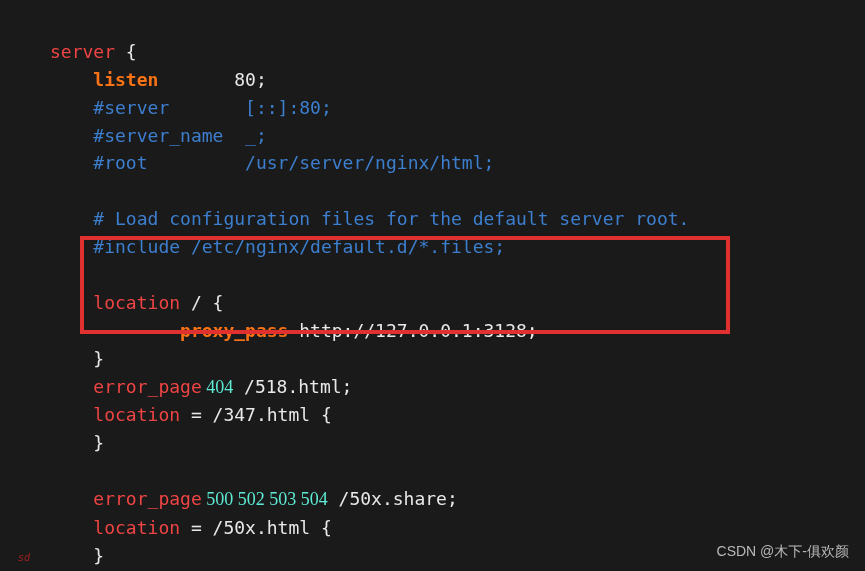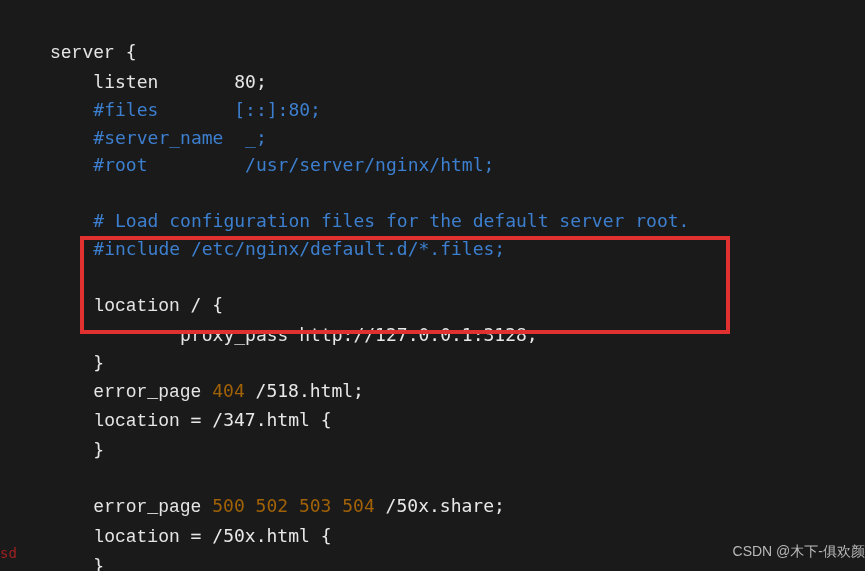--- a/index.html
+++ b/index.html
@@ -12,57 +12,58 @@
     width: 865px;
     height: 571px;
     overflow: hidden;
     position: relative;
   }
   .code-area {
     padding: 10px 0 0 50px;
     white-space: pre;
     position: relative;
   }
-  .kw-orange { color: #e5e5e5; font-family: Liberation Mono, monospace; }
-  .c-green   { color: #e5e5e5; }
+  .kw-orange { color: #ef4444; }
+  .c-green   { color: #f97316; font-weight: bold; }
   .c-white   { color: #e8e8e8; }
   .c-blue    { color: #3d7fcf; }
-  .c-teal    { color: #a16207; }
+  .c-teal    { color: #5eead4; font-family: Liberation Serif, serif; }
   .highlight-box {
     position: absolute;
     border: 4px solid #e03030;
     left: 80px;
     top: 236px;
     width: 650px;
     height: 98px;
     pointer-events: none;
   }
   .watermark {
     position: absolute;
-    right: 0;
+    right: 16px;
     bottom: 8px;
     color: #b8b8b8;
     font-family: sans-serif;
     font-size: 14px;
   }
   .tiny-marker {
     position: absolute;
-    left: 0;
+    left: 18px;
     bottom: 6px;
-    font-size: 14px;
+    font-size: 10px;
     color: #a02020;
+    font-style: italic;
   }
 </style>
 </head>
 <body>
 
 <div class="code-area">
 <span><span class="kw-orange">server</span><span class="c-white"> {</span></span>
 <span>    <span class="c-green">listen</span><span class="c-white">       80;</span></span>
-<span>    <span class="c-blue">#files       [::]:80;</span></span>
+<span>    <span class="c-blue">#server       [::]:80;</span></span>
 <span>    <span class="c-blue">#server_name  _;</span></span>
 <span>    <span class="c-blue">#root         /usr/server/nginx/html;</span></span>
 
 <span>    <span class="c-blue"># Load configuration files for the default server root.</span></span>
 <span>    <span class="c-blue">#include /etc/nginx/default.d/*.files;</span></span>
 
 <span>    <span class="kw-orange">location</span><span class="c-white"> / {</span></span>
 <span>            <span class="c-green">proxy_pass</span><span class="c-white"> http://127.0.0.1:3128;</span></span>
 <span>    <span class="c-white">}</span></span>
 <span>    <span class="kw-orange">error_page</span><span class="c-teal"> 404</span><span class="c-white"> /518.html;</span></span>

